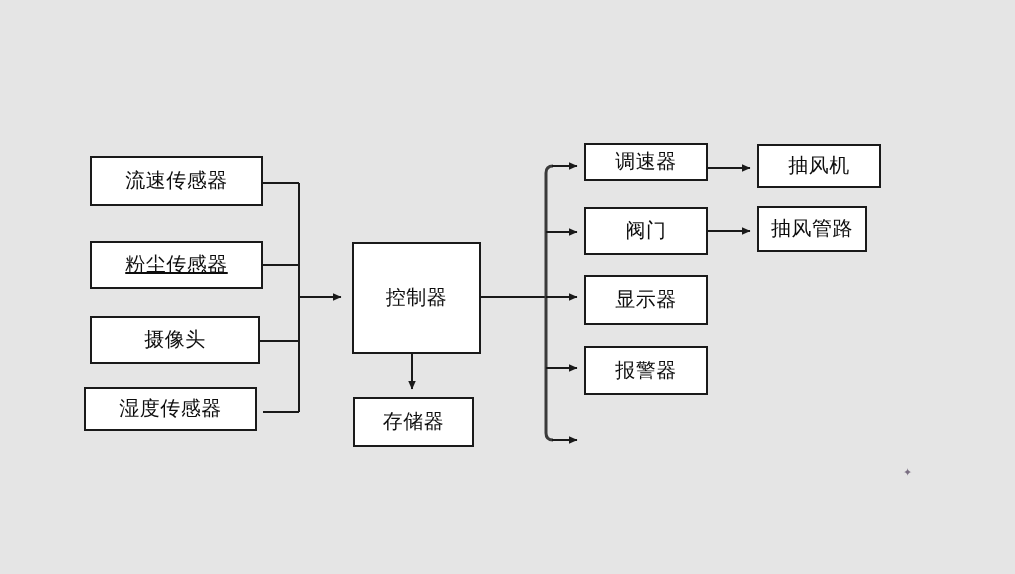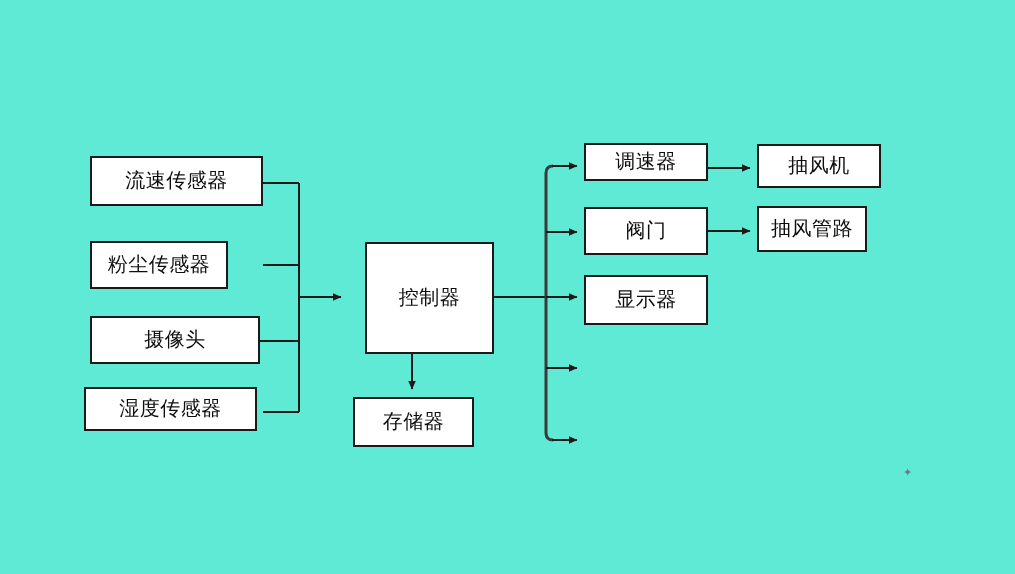--- a/index.html
+++ b/index.html
@@ -7,21 +7,21 @@
     padding: 0;
     background: #ffffff;
   }
   body {
     font-family: "DejaVu Sans", "Liberation Sans", sans-serif;
   }
   #canvas {
     position: relative;
     width: 1015px;
     height: 574px;
-    background: #5eead4;
+    background: #e5e5e5;
     overflow: hidden;
   }
   .node {
     position: absolute;
     box-sizing: border-box;
     border: 2px solid #1a1a1a;
     background: #ffffff;
     display: flex;
     align-items: center;
     justify-content: center;
@@ -95,46 +95,49 @@
     <path class="wire" d="M546,368 L577,368" marker-end="url(#arrowhead)"></path>
     <path class="wire" d="M552,440 L577,440" marker-end="url(#arrowhead)"></path>
 
     <path class="wire" d="M708,168 L750,168" marker-end="url(#arrowhead)"></path>
     <path class="wire" d="M708,231 L750,231" marker-end="url(#arrowhead)"></path>
   </svg>
 
   <div class="node" style="left:90px; top:156px; width:173px; height:50px;">
     <span class="node-label">流速传感器</span>
   </div>
-  <div class="node" style="left:90px; top:241px; width:138px; height:48px;">
+  <div class="node" style="left:90px; top:241px; width:173px; height:48px;text-decoration:underline;">
     <span class="node-label">粉尘传感器</span>
   </div>
   <div class="node" style="left:90px; top:316px; width:170px; height:48px;">
     <span class="node-label">摄像头</span>
   </div>
   <div class="node" style="left:84px; top:387px; width:173px; height:44px;">
     <span class="node-label">湿度传感器</span>
   </div>
 
-  <div class="node" style="left:365px; top:242px; width:129px; height:112px;font-family:Liberation Serif, serif;">
+  <div class="node" style="left:352px; top:242px; width:129px; height:112px;font-family:Liberation Serif, serif;">
     <span class="node-label">控制器</span>
   </div>
   <div class="node" style="left:353px; top:397px; width:121px; height:50px;">
     <span class="node-label">存储器</span>
   </div>
 
   <div class="node" style="left:584px; top:143px; width:124px; height:38px;">
     <span class="node-label">调速器</span>
   </div>
   <div class="node" style="left:584px; top:207px; width:124px; height:48px;">
     <span class="node-label">阀门</span>
   </div>
   <div class="node" style="left:584px; top:275px; width:124px; height:50px;">
     <span class="node-label">显示器</span>
   </div>
+  <div class="node" style="left:584px; top:346px; width:124px; height:49px;">
+    <span class="node-label">报警器</span>
+  </div>
 
   <div class="node" style="left:757px; top:144px; width:124px; height:44px;text-align:right;">
     <span class="node-label">抽风机</span>
   </div>
   <div class="node" style="left:757px; top:206px; width:110px; height:46px;">
     <span class="node-label">抽风管路</span>
   </div>
 
   <div class="speck" style="left:903px; top:467px;">✦</div>
 

